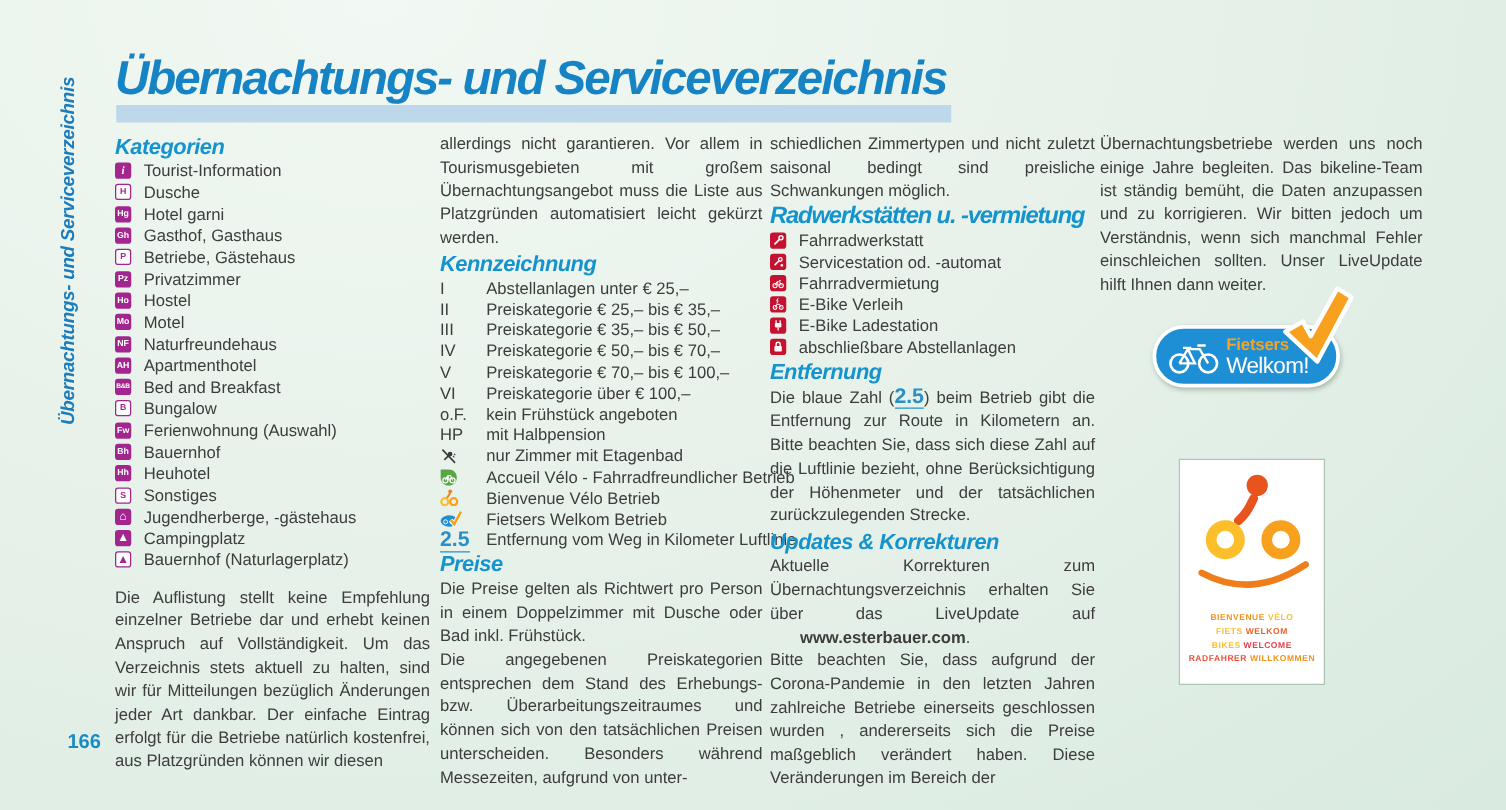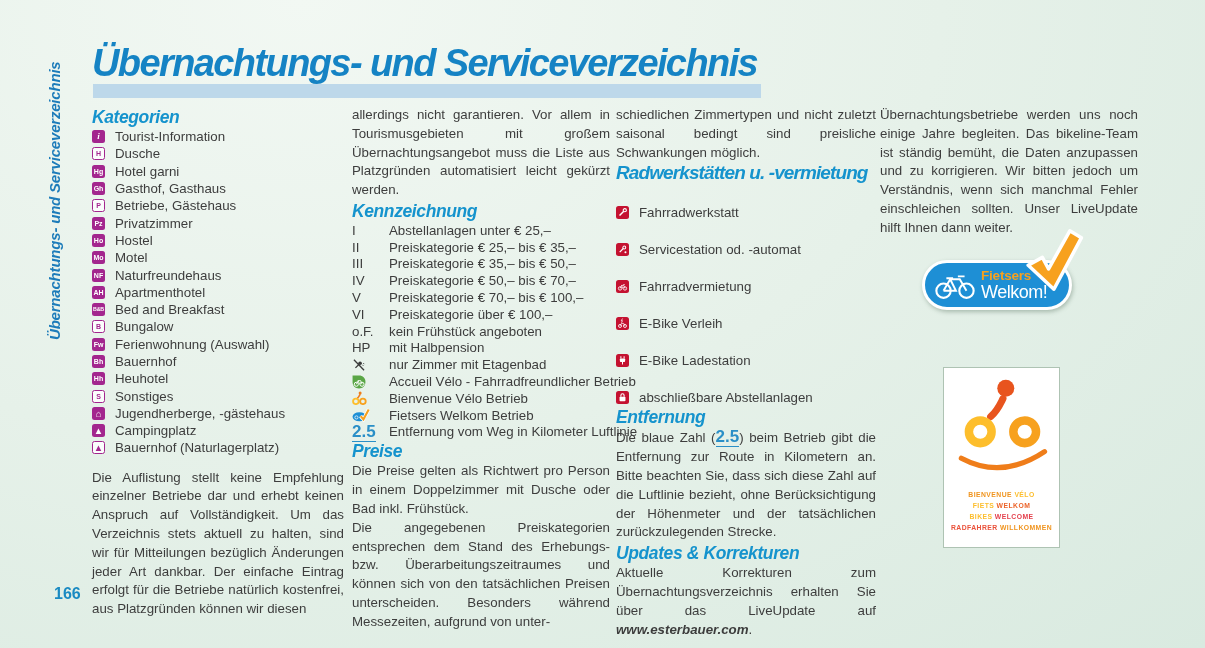--- a/index.html
+++ b/index.html
@@ -48,23 +48,23 @@
   .cat-icon.bnb{font-size:5.3px;letter-spacing:-0.2px;}
   .cat-icon.glyph{font-size:9.5px;font-weight:normal;}
   .cat-label{font-size:13.3px;white-space:nowrap;}
   
   .kn-row{display:flex;align-items:center;height:16.8px;}
   .kn-key{width:37px;flex:none;font-size:13.3px;}
   .kn-icon{width:37px;flex:none;display:flex;align-items:center;}
   .kn-label{font-size:13.3px;white-space:nowrap;}
   .dist-badge{color:#2a8fc7;font-weight:bold;font-size:17px;border-bottom:1.6px solid #2a8fc7;line-height:1.05;}
   
-  .ws-row{display:flex;align-items:center;gap:10px;height:17px;margin-top:20px;}
+  .ws-row{display:flex;align-items:center;gap:10px;height:17px;}
   .red-icon{width:13px;height:13px;border-radius:2.5px;background:#c41230;flex:none;display:flex;align-items:center;justify-content:center;}
-  .link{font-weight:bold;font-style:italic;}
+  .link{font-weight:bold;margin-left:24px;}
   
   .fietsers{position:absolute;left:920px;top:226px;width:168px;height:96px;}
   .pill{
     position:absolute;left:2px;top:34px;width:150px;height:50px;background:#1e8fd5;
     border:3px solid #fff;border-radius:28px;box-shadow:1px 2px 4px rgba(60,90,70,.35);
     display:flex;align-items:center;padding-left:8px;box-sizing:border-box;
   }
   .pill-text{margin-left:4px;line-height:1;}
   .pill-w1{color:#f7a11e;font-weight:bold;font-size:13.5px;letter-spacing:-0.2px;}
   .pill-w2{color:#fff;font-weight:normal;font-size:18px;letter-spacing:-0.5px;margin-top:1px;}
@@ -324,20 +324,21 @@
         </svg>
       </span>
       <span class="kn-label">abschließbare Abstellanlagen</span>
     </div>
 
     <h2 class="sec mt9 mb4">Entfernung</h2>
     <p class="body-text"><span>Die blaue Zahl (</span><span class="dist-badge">2.5</span><span>) beim Betrieb gibt die Entfernung zur Route in Kilometern an. Bitte beachten Sie, dass sich diese Zahl auf die Luftlinie bezieht, ohne Berücksichtigung der Höhenmeter und der tatsächlichen zurückzulegenden Strecke.</span></p>
 
     <h2 class="sec mt9 mb4">Updates &amp; Korrekturen</h2>
     <p class="body-text"><span>Aktuelle Korrekturen zum Übernachtungsverzeichnis erhalten Sie über das LiveUpdate auf </span><span class="link">www.esterbauer.com</span><span>.</span></p>
+    <p class="body-text">Bitte beachten Sie, dass aufgrund der Corona-Pandemie in den letzten Jahren zahlreiche Betriebe einerseits geschlossen wurden , andererseits sich die Preise maßgeblich verändert haben. Diese Veränderungen im Bereich der</p>
   </div>
 
   <div class="col col4">
     <p class="body-text">Übernachtungsbetriebe werden uns noch einige Jahre begleiten. Das bikeline-Team ist ständig bemüht, die Daten anzupassen und zu korrigieren. Wir bitten jedoch um Verständnis, wenn sich manchmal Fehler einschleichen sollten. Unser LiveUpdate hilft Ihnen dann weiter.</p>
   </div>
 
   <div class="fietsers">
     <div class="pill">
       <svg width="44" height="34" viewBox="0 0 46 34">
         <circle cx="11" cy="23" r="7.5" stroke="#fff" stroke-width="2.2" fill="none"></circle>

